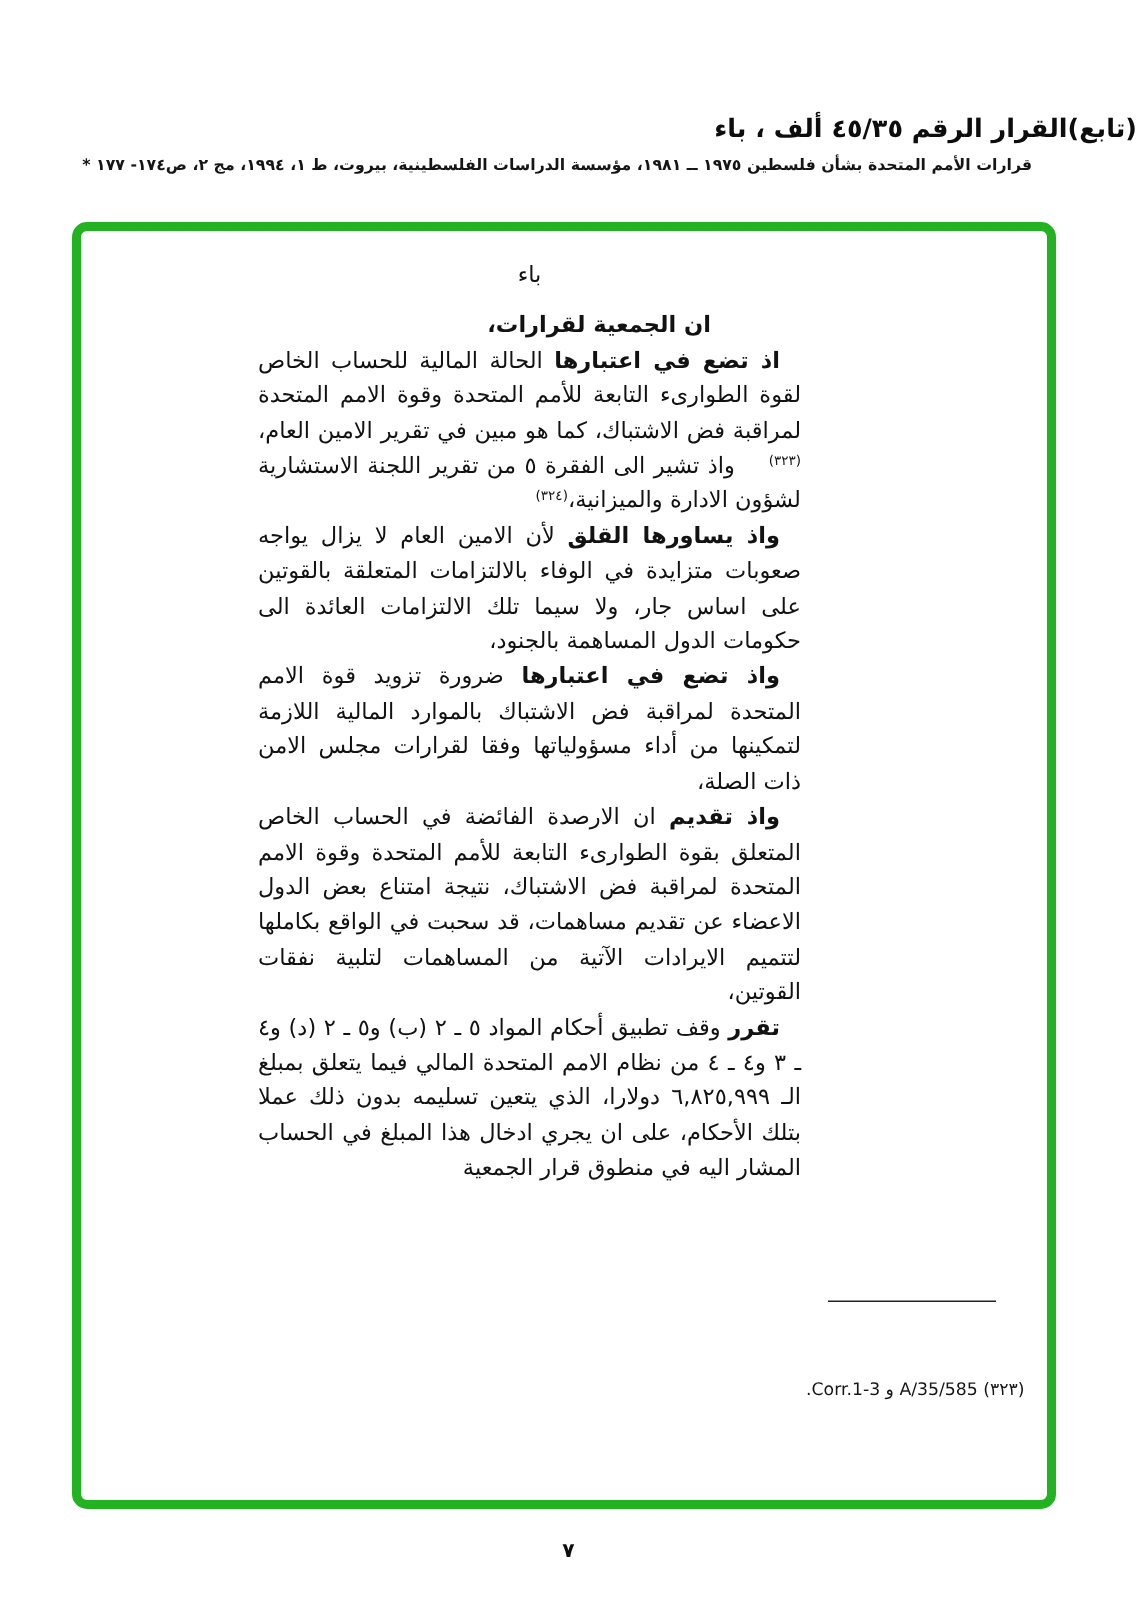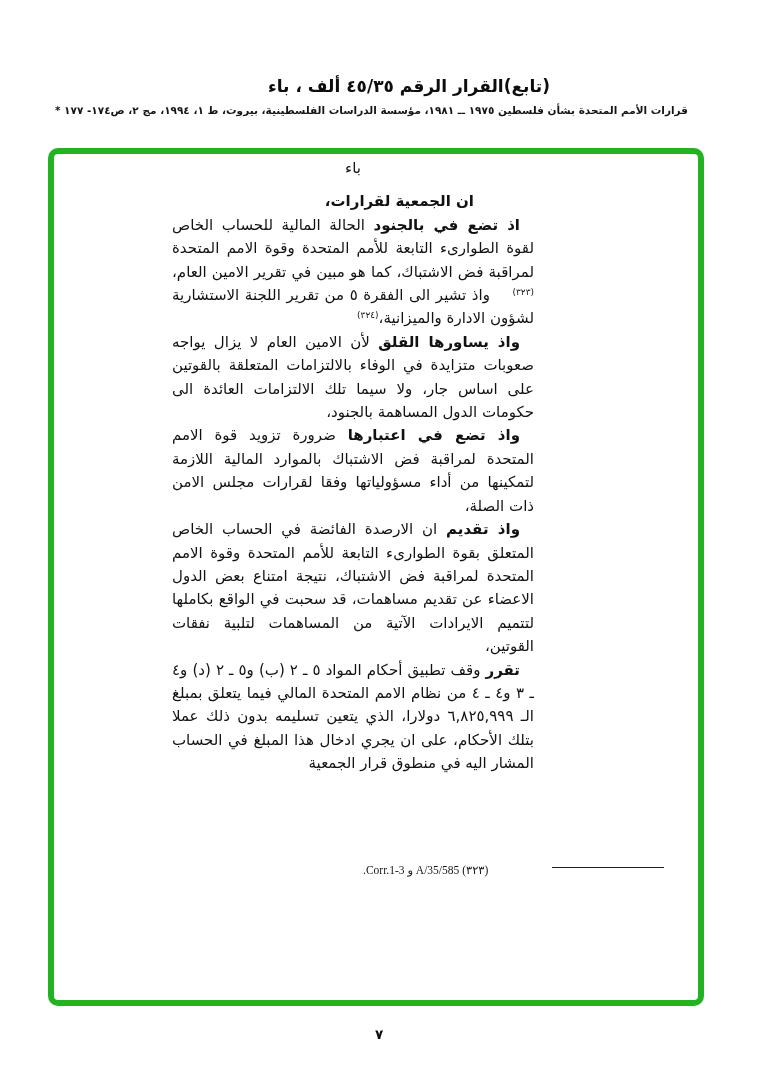--- a/index.html
+++ b/index.html
@@ -3,52 +3,52 @@
 <meta charset="utf-8">
 <style>
   html,body{margin:0;padding:0;}
   body{
     width:758px;height:1078px;position:relative;overflow:hidden;
     background:#ffffff;color:#111;
     font-family:"DejaVu Sans",sans-serif;
   }
   .hdr-title{
     position:absolute;top:76px;left:60px;right:0;
-    text-align:center;direction:rtl;white-space:nowrap;
+    direction:rtl;white-space:nowrap;
     font-size:17px;font-weight:bold;color:#0d0d0d;
   }
   .hdr-source{
     position:absolute;top:104px;left:70px;right:70px;
     text-align:center;direction:rtl;white-space:nowrap;
     font-size:10.5px;font-weight:bold;color:#151515;padding-left:48px;
   }
   .green-box{
     position:absolute;left:48px;top:148px;width:644px;height:846px;
     border:6px solid #22b222;border-radius:10px;background:#fff;
   }
   .doc-text{
-    position:absolute;left:172px;top:157px;width:362px;
+    position:absolute;left:172px;top:172px;width:362px;
     direction:rtl;font-size:15px;line-height:23.4px;color:#121212;
   }
   .section-heading{
     text-align:center;margin:0 0 10px 0;font-weight:normal;font-size:15px;
   }
   .doc-text p{margin:0;text-align:justify;text-indent:14px;}
   .doc-text p.salutation{
     text-align:right;text-indent:0;padding-right:60px;font-weight:bold;
   }
   .lead{font-weight:bold;}
   .doc-text sup{font-size:9px;line-height:0;vertical-align:5px;letter-spacing:-0.5px;}
   .fn-divider{
     position:absolute;top:867px;left:552px;width:112px;height:0;
     border-top:1.6px solid #222;
   }
   .footnotes{
-    position:absolute;top:860px;right:75px;width:320px;
-    direction:rtl;text-align:left;font-size:11.5px;line-height:20px;color:#161616;font-family:Liberation Serif, serif;
+    position:absolute;top:916px;right:75px;width:320px;
+    direction:rtl;text-align:right;font-size:11.5px;line-height:20px;color:#161616;
   }
   .footnotes .fn{margin:0;}
   .page-number{
     position:absolute;top:1026px;left:0;width:758px;
     text-align:center;font-size:13.5px;font-weight:bold;color:#0d0d0d;
   }
 </style>
 </head>
 <body>
 
@@ -56,21 +56,21 @@
 
 <div class="hdr-source">قرارات الأمم المتحدة بشأن فلسطين ١٩٧٥ ــ ١٩٨١، مؤسسة الدراسات الفلسطينية، بيروت، ط ١، ١٩٩٤، مج ٢، ص١٧٤- ١٧٧ *</div>
 
 <div class="green-box" style="border-color: rgb(34, 178, 34);"></div>
 
 <div class="doc-text">
   <div class="section-heading">باء</div>
 
   <p class="salutation">ان الجمعية لقرارات،</p>
 
-  <p><span class="lead">اذ تضع في بالجنود</span><span> الحالة المالية للحساب الخاص لقوة الطوارىء التابعة للأمم المتحدة وقوة الامم المتحدة لمراقبة فض الاشتباك، كما هو مبين في تقرير الامين العام،</span><sup>(٣٢٣)</sup><span>&nbsp;&nbsp;&nbsp; واذ تشير الى الفقرة ٥ من تقرير اللجنة الاستشارية لشؤون الادارة والميزانية،</span><sup>(٣٢٤)</sup></p>
+  <p><span class="lead">اذ تضع في اعتبارها</span><span> الحالة المالية للحساب الخاص لقوة الطوارىء التابعة للأمم المتحدة وقوة الامم المتحدة لمراقبة فض الاشتباك، كما هو مبين في تقرير الامين العام،</span><sup>(٣٢٣)</sup><span>&nbsp;&nbsp;&nbsp; واذ تشير الى الفقرة ٥ من تقرير اللجنة الاستشارية لشؤون الادارة والميزانية،</span><sup>(٣٢٤)</sup></p>
 
   <p><span class="lead">واذ يساورها القلق</span><span> لأن الامين العام لا يزال يواجه صعوبات متزايدة في الوفاء بالالتزامات المتعلقة بالقوتين على اساس جار، ولا سيما تلك الالتزامات العائدة الى حكومات الدول المساهمة بالجنود،</span></p>
 
   <p><span class="lead">واذ تضع في اعتبارها</span><span> ضرورة تزويد قوة الامم المتحدة لمراقبة فض الاشتباك بالموارد المالية اللازمة لتمكينها من أداء مسؤولياتها وفقا لقرارات مجلس الامن ذات الصلة،</span></p>
 
 
   <p><span class="lead">واذ تقديم</span><span> ان الارصدة الفائضة في الحساب الخاص المتعلق بقوة الطوارىء التابعة للأمم المتحدة وقوة الامم المتحدة لمراقبة فض الاشتباك، نتيجة امتناع بعض الدول الاعضاء عن تقديم مساهمات، قد سحبت في الواقع بكاملها لتتميم الايرادات الآتية من المساهمات لتلبية نفقات القوتين،</span></p>
 
 
   <p><span class="lead">تقرر</span><span> وقف تطبيق أحكام المواد ٥ ـ ٢ (ب) و٥ ـ ٢ (د) و٤ ـ ٣ و٤ ـ ٤ من نظام الامم المتحدة المالي فيما يتعلق بمبلغ الـ ٦,٨٢٥,٩٩٩ دولارا، الذي يتعين تسليمه بدون ذلك عملا بتلك الأحكام، على ان يجري ادخال هذا المبلغ في الحساب المشار اليه في منطوق قرار الجمعية</span></p>

